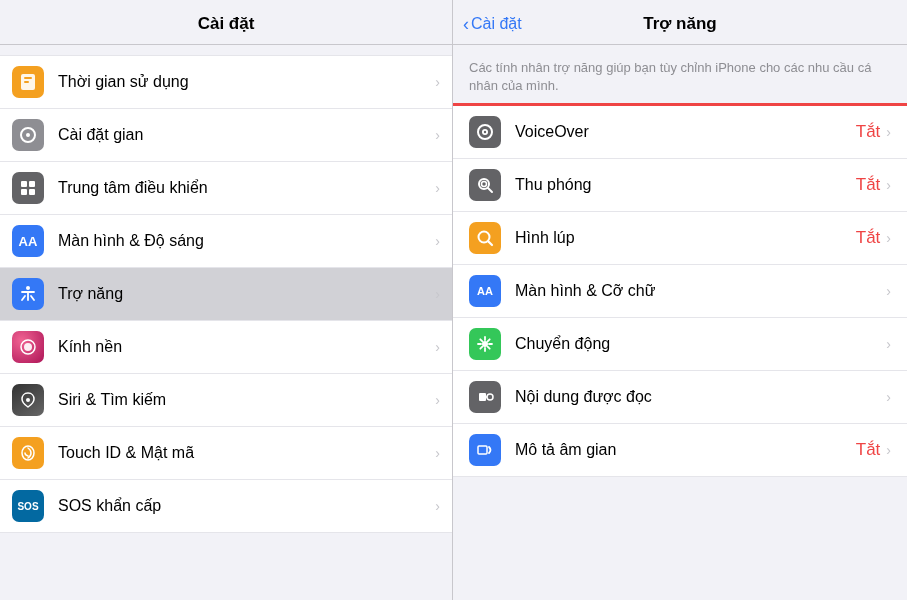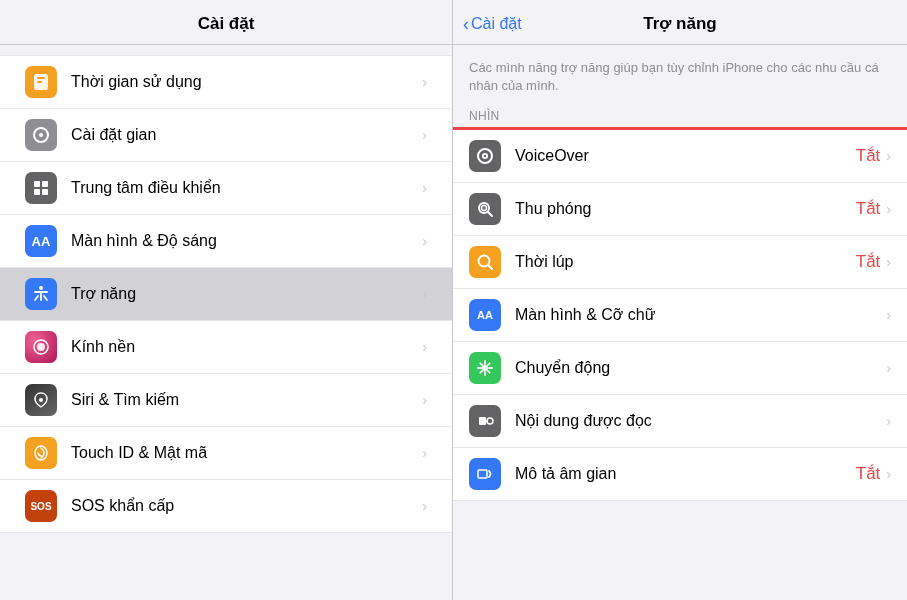--- a/index.html
+++ b/index.html
@@ -39,21 +39,21 @@
     }
 
     .settings-group {
       margin-top: 10px;
     }
 
     .settings-item {
       display: flex;
       align-items: center;
       background: #fff;
-      padding: 10px 25px;
+      padding: 10px 12px;
       border-bottom: 1px solid #e5e5ea;
       min-height: 52px;
       position: relative;
     }
 
     .settings-item.selected {
       background: #d1d1d6;
     }
 
     .settings-item:first-child {
@@ -300,41 +300,40 @@
             <svg width="20" height="20" viewBox="0 0 20 20">
               <ellipse cx="10" cy="10" rx="6" ry="7" fill="none" stroke="white" stroke-width="1.5"></ellipse>
               <path d="M10 5 Q13 7 13 10 Q13 13 10 15" stroke="white" stroke-width="1.5" fill="none" stroke-linecap="round"></path>
               <path d="M7 10 Q7 12 10 13" stroke="white" stroke-width="1.5" fill="none" stroke-linecap="round"></path>
             </svg>
           </div>
           <span class="item-label">Touch ID &amp; Mật mã</span>
           <span class="item-chevron">›</span>
         </div>
         <div class="settings-item">
-          <div class="item-icon icon-sos" style="background: #c2410c;">
+          <div class="item-icon icon-sos" style="background: #0369a1;">
             <span style="color:white;font-size:10px;font-weight:800;">SOS</span>
           </div>
           <span class="item-label">SOS khẩn cấp</span>
           <span class="item-chevron">›</span>
         </div>
       </div>
   </div>
 </div>
 
 <div class="right-panel">
   <div class="right-header">
     <div class="back-btn">
       <span class="back-chevron">‹</span>
       <span>Cài đặt</span>
     </div>
     <span class="right-title">Trợ năng</span>
   </div>
   <div class="right-content">
-    <div class="description-text">Các mình năng trợ năng giúp bạn tùy chỉnh iPhone cho các nhu cầu cá nhân của mình.</div>
-    <div class="section-label">NHÌN</div>
+    <div class="description-text">Các tính nhân trợ năng giúp bạn tùy chỉnh iPhone cho các nhu cầu cá nhân của mình.</div>
     <div class="right-group" id="right-items-container">
     <div class="right-item">
           <div class="right-item-icon icon-voiceover" style="background: rgb(99, 99, 102);">
             <svg width="20" height="20" viewBox="0 0 20 20">
               <circle cx="10" cy="10" r="7" fill="none" stroke="white" stroke-width="2"></circle>
               <circle cx="10" cy="10" r="3" fill="white"></circle>
               <circle cx="10" cy="10" r="1.2" fill="#636366"></circle>
             </svg>
           </div>
           <span class="right-item-label">VoiceOver</span>
@@ -353,21 +352,21 @@
           <span class="right-item-value">Tắt</span>
           <span class="right-item-chevron">›</span>
         </div>
         <div class="right-item">
           <div class="right-item-icon icon-magnifier" style="background: rgb(244, 160, 32);">
             <svg width="20" height="20" viewBox="0 0 20 20">
               <circle cx="9" cy="9" r="5.5" fill="none" stroke="white" stroke-width="2"></circle>
               <line x1="13.5" y1="13.5" x2="17" y2="17" stroke="white" stroke-width="2.2" stroke-linecap="round"></line>
             </svg>
           </div>
-          <span class="right-item-label">Thời lúp</span>
+          <span class="right-item-label">Hình lúp</span>
           <span class="right-item-value">Tắt</span>
           <span class="right-item-chevron">›</span>
         </div>
         <div class="right-item highlighted">
           <div class="right-item-icon icon-display-text" style="background: rgb(52, 120, 246);">
             <span style="color:white;font-size:11px;font-weight:700;">AA</span>
           </div>
           <span class="right-item-label">Màn hình &amp; Cỡ chữ</span>
           <span class="right-item-chevron">›</span>
         </div>

